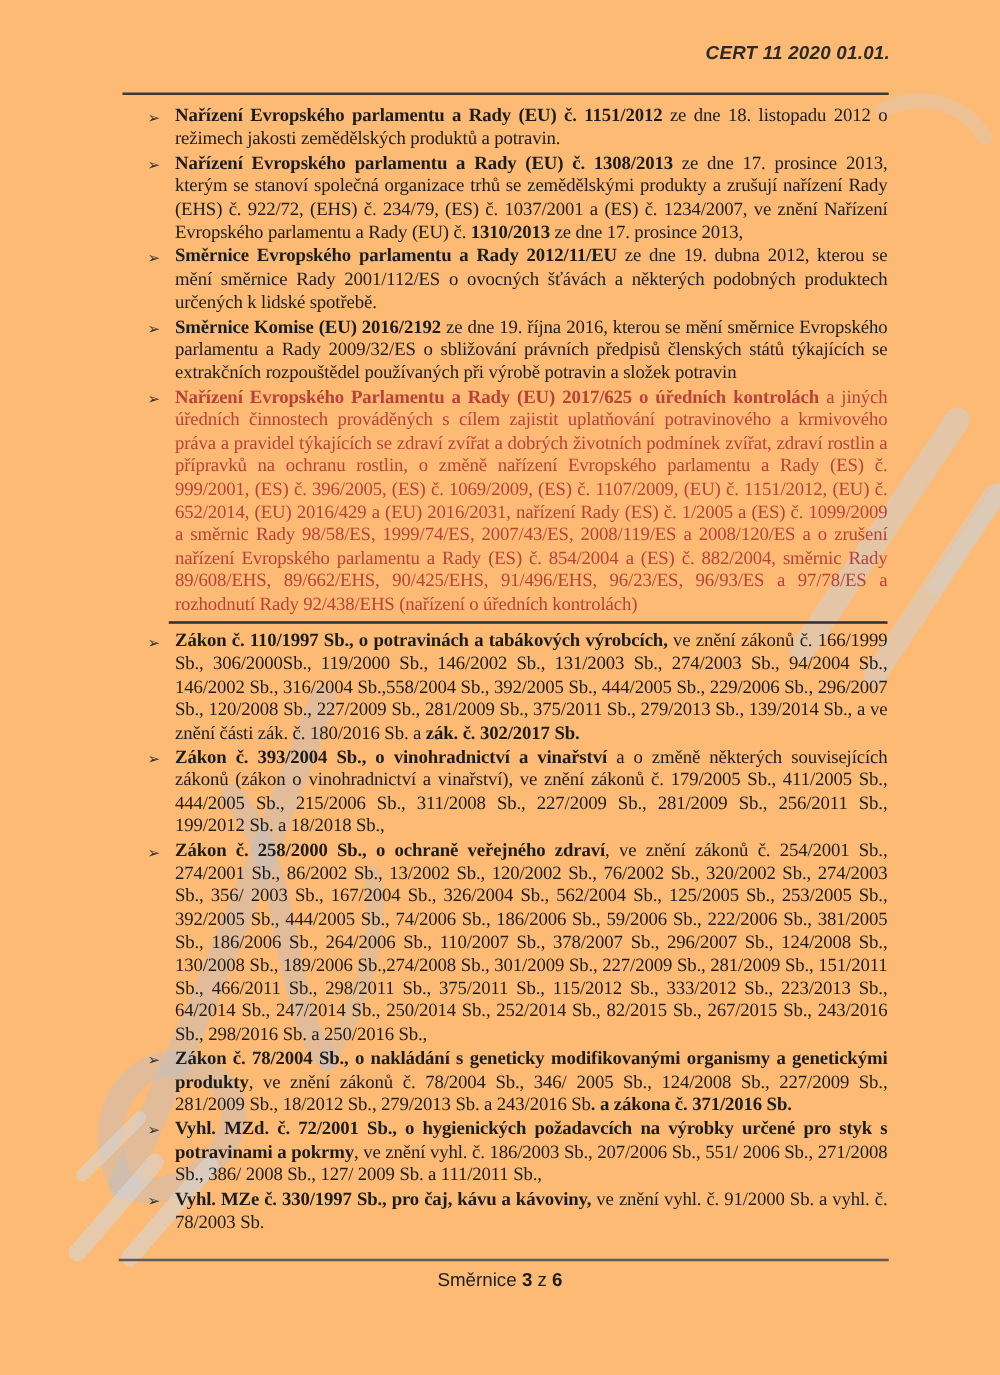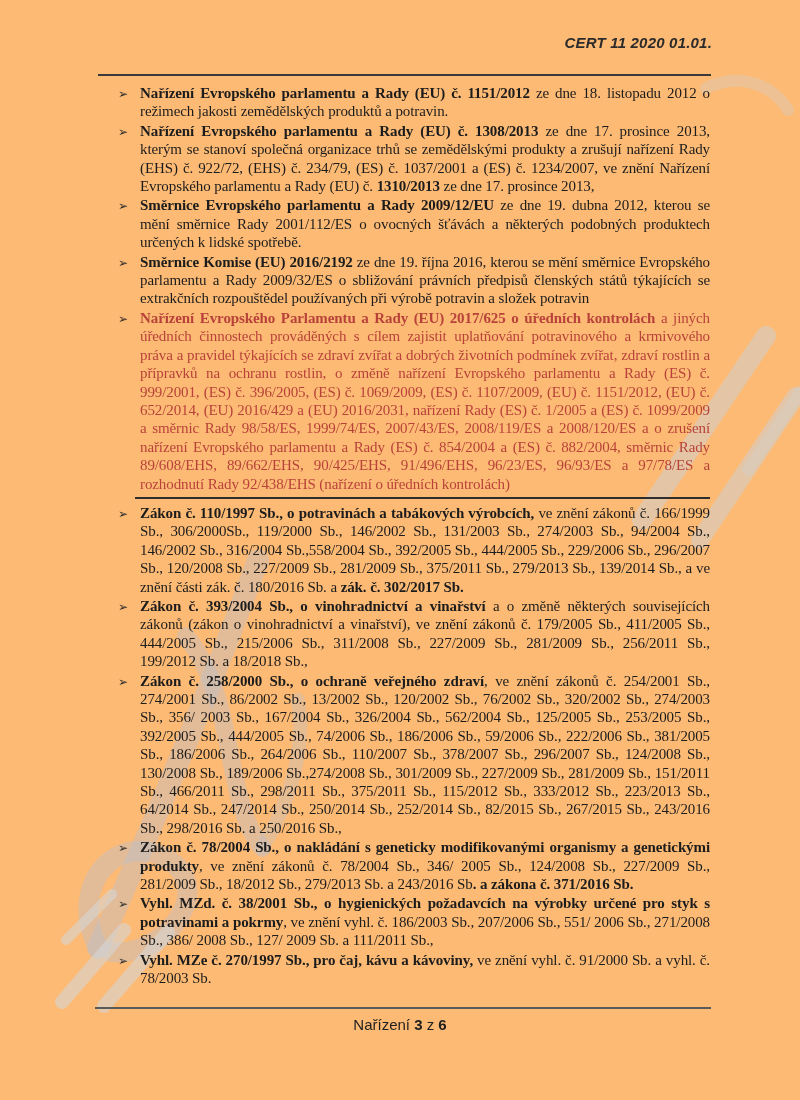--- a/index.html
+++ b/index.html
@@ -93,34 +93,34 @@
   </svg>
 
   <div class="content">
 
     <div class="doc-code">CERT 11 2020 01.01.</div>
     <div class="header-rule"></div>
 
     <div class="list" id="sections">
         <div class="item"><span class="marker">➢</span><span><span class="b">Nařízení Evropského parlamentu a Rady (EU) č. 1151/2012</span><span> ze dne 18. listopadu 2012 o režimech jakosti zemědělských produktů a potravin.</span></span></div>
         <div class="item"><span class="marker">➢</span><span><span class="b">Nařízení Evropského parlamentu a Rady (EU) č. 1308/2013</span><span> ze dne 17. prosince 2013, kterým se stanoví společná organizace trhů se zemědělskými produkty a zrušují nařízení Rady (EHS) č. 922/72, (EHS) č. 234/79, (ES) č. 1037/2001 a (ES) č. 1234/2007, ve znění Nařízení Evropského parlamentu a Rady (EU) č. </span><span class="b">1310/2013</span><span> ze dne 17. prosince 2013,</span></span></div>
-        <div class="item"><span class="marker">➢</span><span><span class="b">Směrnice Evropského parlamentu a Rady 2009/12/EU</span><span> ze dne 19. dubna 2012, kterou se mění směrnice Rady 2001/112/ES o ovocných šťávách a některých podobných produktech určených k lidské spotřebě.</span></span></div>
+        <div class="item"><span class="marker">➢</span><span><span class="b">Směrnice Evropského parlamentu a Rady 2012/11/EU</span><span> ze dne 19. dubna 2012, kterou se mění směrnice Rady 2001/112/ES o ovocných šťávách a některých podobných produktech určených k lidské spotřebě.</span></span></div>
         <div class="item"><span class="marker">➢</span><span><span class="b">Směrnice Komise (EU) 2016/2192</span><span> ze dne 19. října 2016, kterou se mění směrnice Evropského parlamentu a Rady 2009/32/ES o sbližování právních předpisů členských států týkajících se extrakčních rozpouštědel používaných při výrobě potravin a složek potravin</span></span></div>
         <div class="item red"><span class="marker">➢</span><span><span class="b">Nařízení Evropského Parlamentu a Rady (EU) 2017/625 o úředních kontrolách</span><span> a jiných úředních činnostech prováděných s cílem zajistit uplatňování potravinového a krmivového práva a pravidel týkajících se zdraví zvířat a dobrých životních podmínek zvířat, zdraví rostlin a přípravků na ochranu rostlin, o změně nařízení Evropského parlamentu a Rady (ES) č. 999/2001, (ES) č. 396/2005, (ES) č. 1069/2009, (ES) č. 1107/2009, (EU) č. 1151/2012, (EU) č. 652/2014, (EU) 2016/429 a (EU) 2016/2031, nařízení Rady (ES) č. 1/2005 a (ES) č. 1099/2009 a směrnic Rady 98/58/ES, 1999/74/ES, 2007/43/ES, 2008/119/ES a 2008/120/ES a o zrušení nařízení Evropského parlamentu a Rady (ES) č. 854/2004 a (ES) č. 882/2004, směrnic Rady 89/608/EHS, 89/662/EHS, 90/425/EHS, 91/496/EHS, 96/23/ES, 96/93/ES a 97/78/ES a rozhodnutí Rady 92/438/EHS (nařízení o úředních kontrolách)</span></span></div>
         <div class="section-divider"></div>
         <div class="item"><span class="marker">➢</span><span><span class="b">Zákon č. 110/1997 Sb., o potravinách a tabákových výrobcích,</span><span> ve znění zákonů č. 166/1999 Sb., 306/2000Sb., 119/2000 Sb., 146/2002 Sb., 131/2003 Sb., 274/2003 Sb., 94/2004 Sb., 146/2002 Sb., 316/2004 Sb.,558/2004 Sb., 392/2005 Sb., 444/2005 Sb., 229/2006 Sb., 296/2007 Sb., 120/2008 Sb., 227/2009 Sb., 281/2009 Sb., 375/2011 Sb., 279/2013 Sb., 139/2014 Sb., a ve znění části zák. č. 180/2016 Sb. a </span><span class="b">zák. č. 302/2017 Sb.</span></span></div>
         <div class="item"><span class="marker">➢</span><span><span class="b">Zákon č. 393/2004 Sb., o vinohradnictví a vinařství</span><span> a o změně některých souvisejících zákonů (zákon o vinohradnictví a vinařství), ve znění zákonů č. 179/2005 Sb., 411/2005 Sb., 444/2005 Sb., 215/2006 Sb., 311/2008 Sb., 227/2009 Sb., 281/2009 Sb., 256/2011 Sb., 199/2012 Sb. a 18/2018 Sb.,</span></span></div>
         <div class="item"><span class="marker">➢</span><span><span class="b">Zákon č. 258/2000 Sb., o ochraně veřejného zdraví</span><span>, ve znění zákonů č. 254/2001 Sb., 274/2001 Sb., 86/2002 Sb., 13/2002 Sb., 120/2002 Sb., 76/2002 Sb., 320/2002 Sb., 274/2003 Sb., 356/ 2003 Sb., 167/2004 Sb., 326/2004 Sb., 562/2004 Sb., 125/2005 Sb., 253/2005 Sb., 392/2005 Sb., 444/2005 Sb., 74/2006 Sb., 186/2006 Sb., 59/2006 Sb., 222/2006 Sb., 381/2005 Sb., 186/2006 Sb., 264/2006 Sb., 110/2007 Sb., 378/2007 Sb., 296/2007 Sb., 124/2008 Sb., 130/2008 Sb., 189/2006 Sb.,274/2008 Sb., 301/2009 Sb., 227/2009 Sb., 281/2009 Sb., 151/2011 Sb., 466/2011 Sb., 298/2011 Sb., 375/2011 Sb., 115/2012 Sb., 333/2012 Sb., 223/2013 Sb., 64/2014 Sb., 247/2014 Sb., 250/2014 Sb., 252/2014 Sb., 82/2015 Sb., 267/2015 Sb., 243/2016 Sb., 298/2016 Sb. a 250/2016 Sb.,</span></span></div>
         <div class="item"><span class="marker">➢</span><span><span class="b">Zákon č. 78/2004 Sb., o nakládání s geneticky modifikovanými organismy a genetickými produkty</span><span>, ve znění zákonů č. 78/2004 Sb., 346/ 2005 Sb., 124/2008 Sb., 227/2009 Sb., 281/2009 Sb., 18/2012 Sb., 279/2013 Sb. a 243/2016 Sb</span><span class="b">. a zákona č. 371/2016 Sb.</span></span></div>
-        <div class="item"><span class="marker">➢</span><span><span class="b">Vyhl. MZd. č. 38/2001 Sb., o hygienických požadavcích na výrobky určené pro styk s potravinami a pokrmy</span><span>, ve znění vyhl. č. 186/2003 Sb., 207/2006 Sb., 551/ 2006 Sb., 271/2008 Sb., 386/ 2008 Sb., 127/ 2009 Sb. a  111/2011 Sb.,</span></span></div>
-        <div class="item"><span class="marker">➢</span><span><span class="b">Vyhl. MZe č. 270/1997 Sb., pro čaj, kávu a kávoviny,</span><span> ve znění vyhl. č. 91/2000 Sb. a vyhl. č. 78/2003 Sb.</span></span></div>
+        <div class="item"><span class="marker">➢</span><span><span class="b">Vyhl. MZd. č. 72/2001 Sb., o hygienických požadavcích na výrobky určené pro styk s potravinami a pokrmy</span><span>, ve znění vyhl. č. 186/2003 Sb., 207/2006 Sb., 551/ 2006 Sb., 271/2008 Sb., 386/ 2008 Sb., 127/ 2009 Sb. a  111/2011 Sb.,</span></span></div>
+        <div class="item"><span class="marker">➢</span><span><span class="b">Vyhl. MZe č. 330/1997 Sb., pro čaj, kávu a kávoviny,</span><span> ve znění vyhl. č. 91/2000 Sb. a vyhl. č. 78/2003 Sb.</span></span></div>
       </div>
 
     <div class="footer-rule"></div>
     <div class="footer-text">
-      <span>Nařízení</span>
+      <span>Směrnice</span>
       <span class="b">3</span>
       <span>z</span>
       <span class="b">6</span>
     </div>
 
   </div>
 </div>
 
 </body></html>

